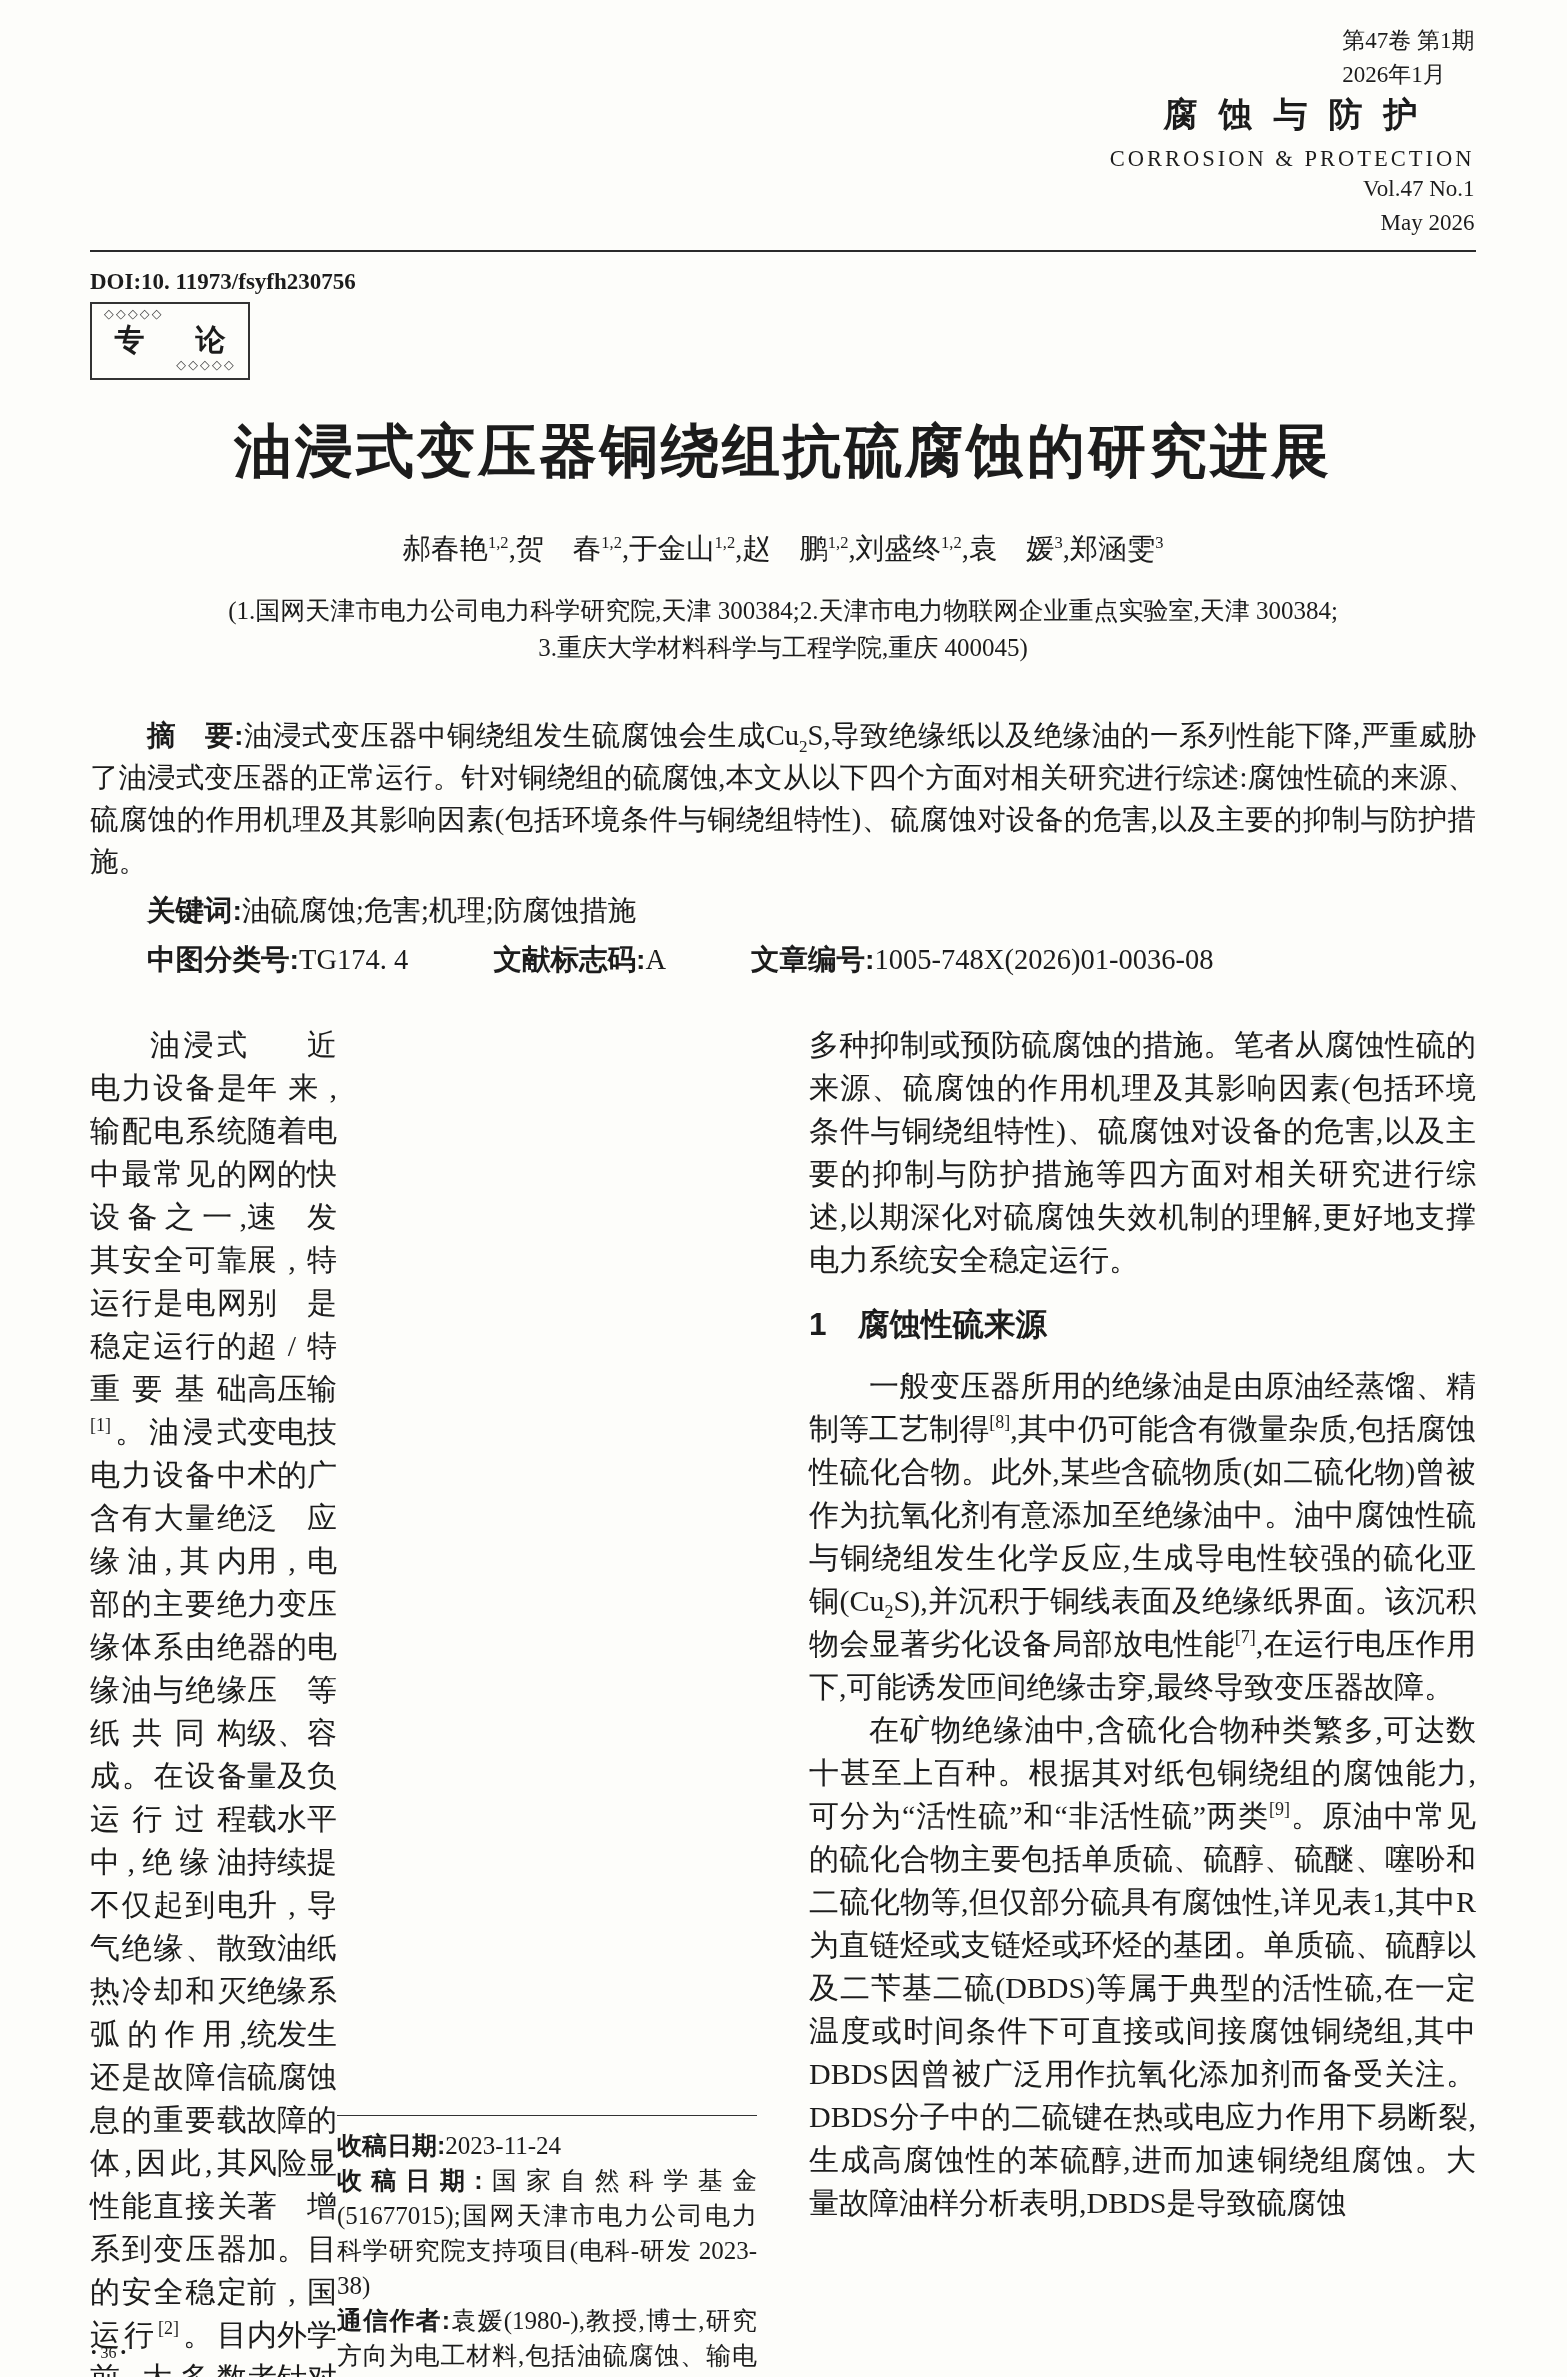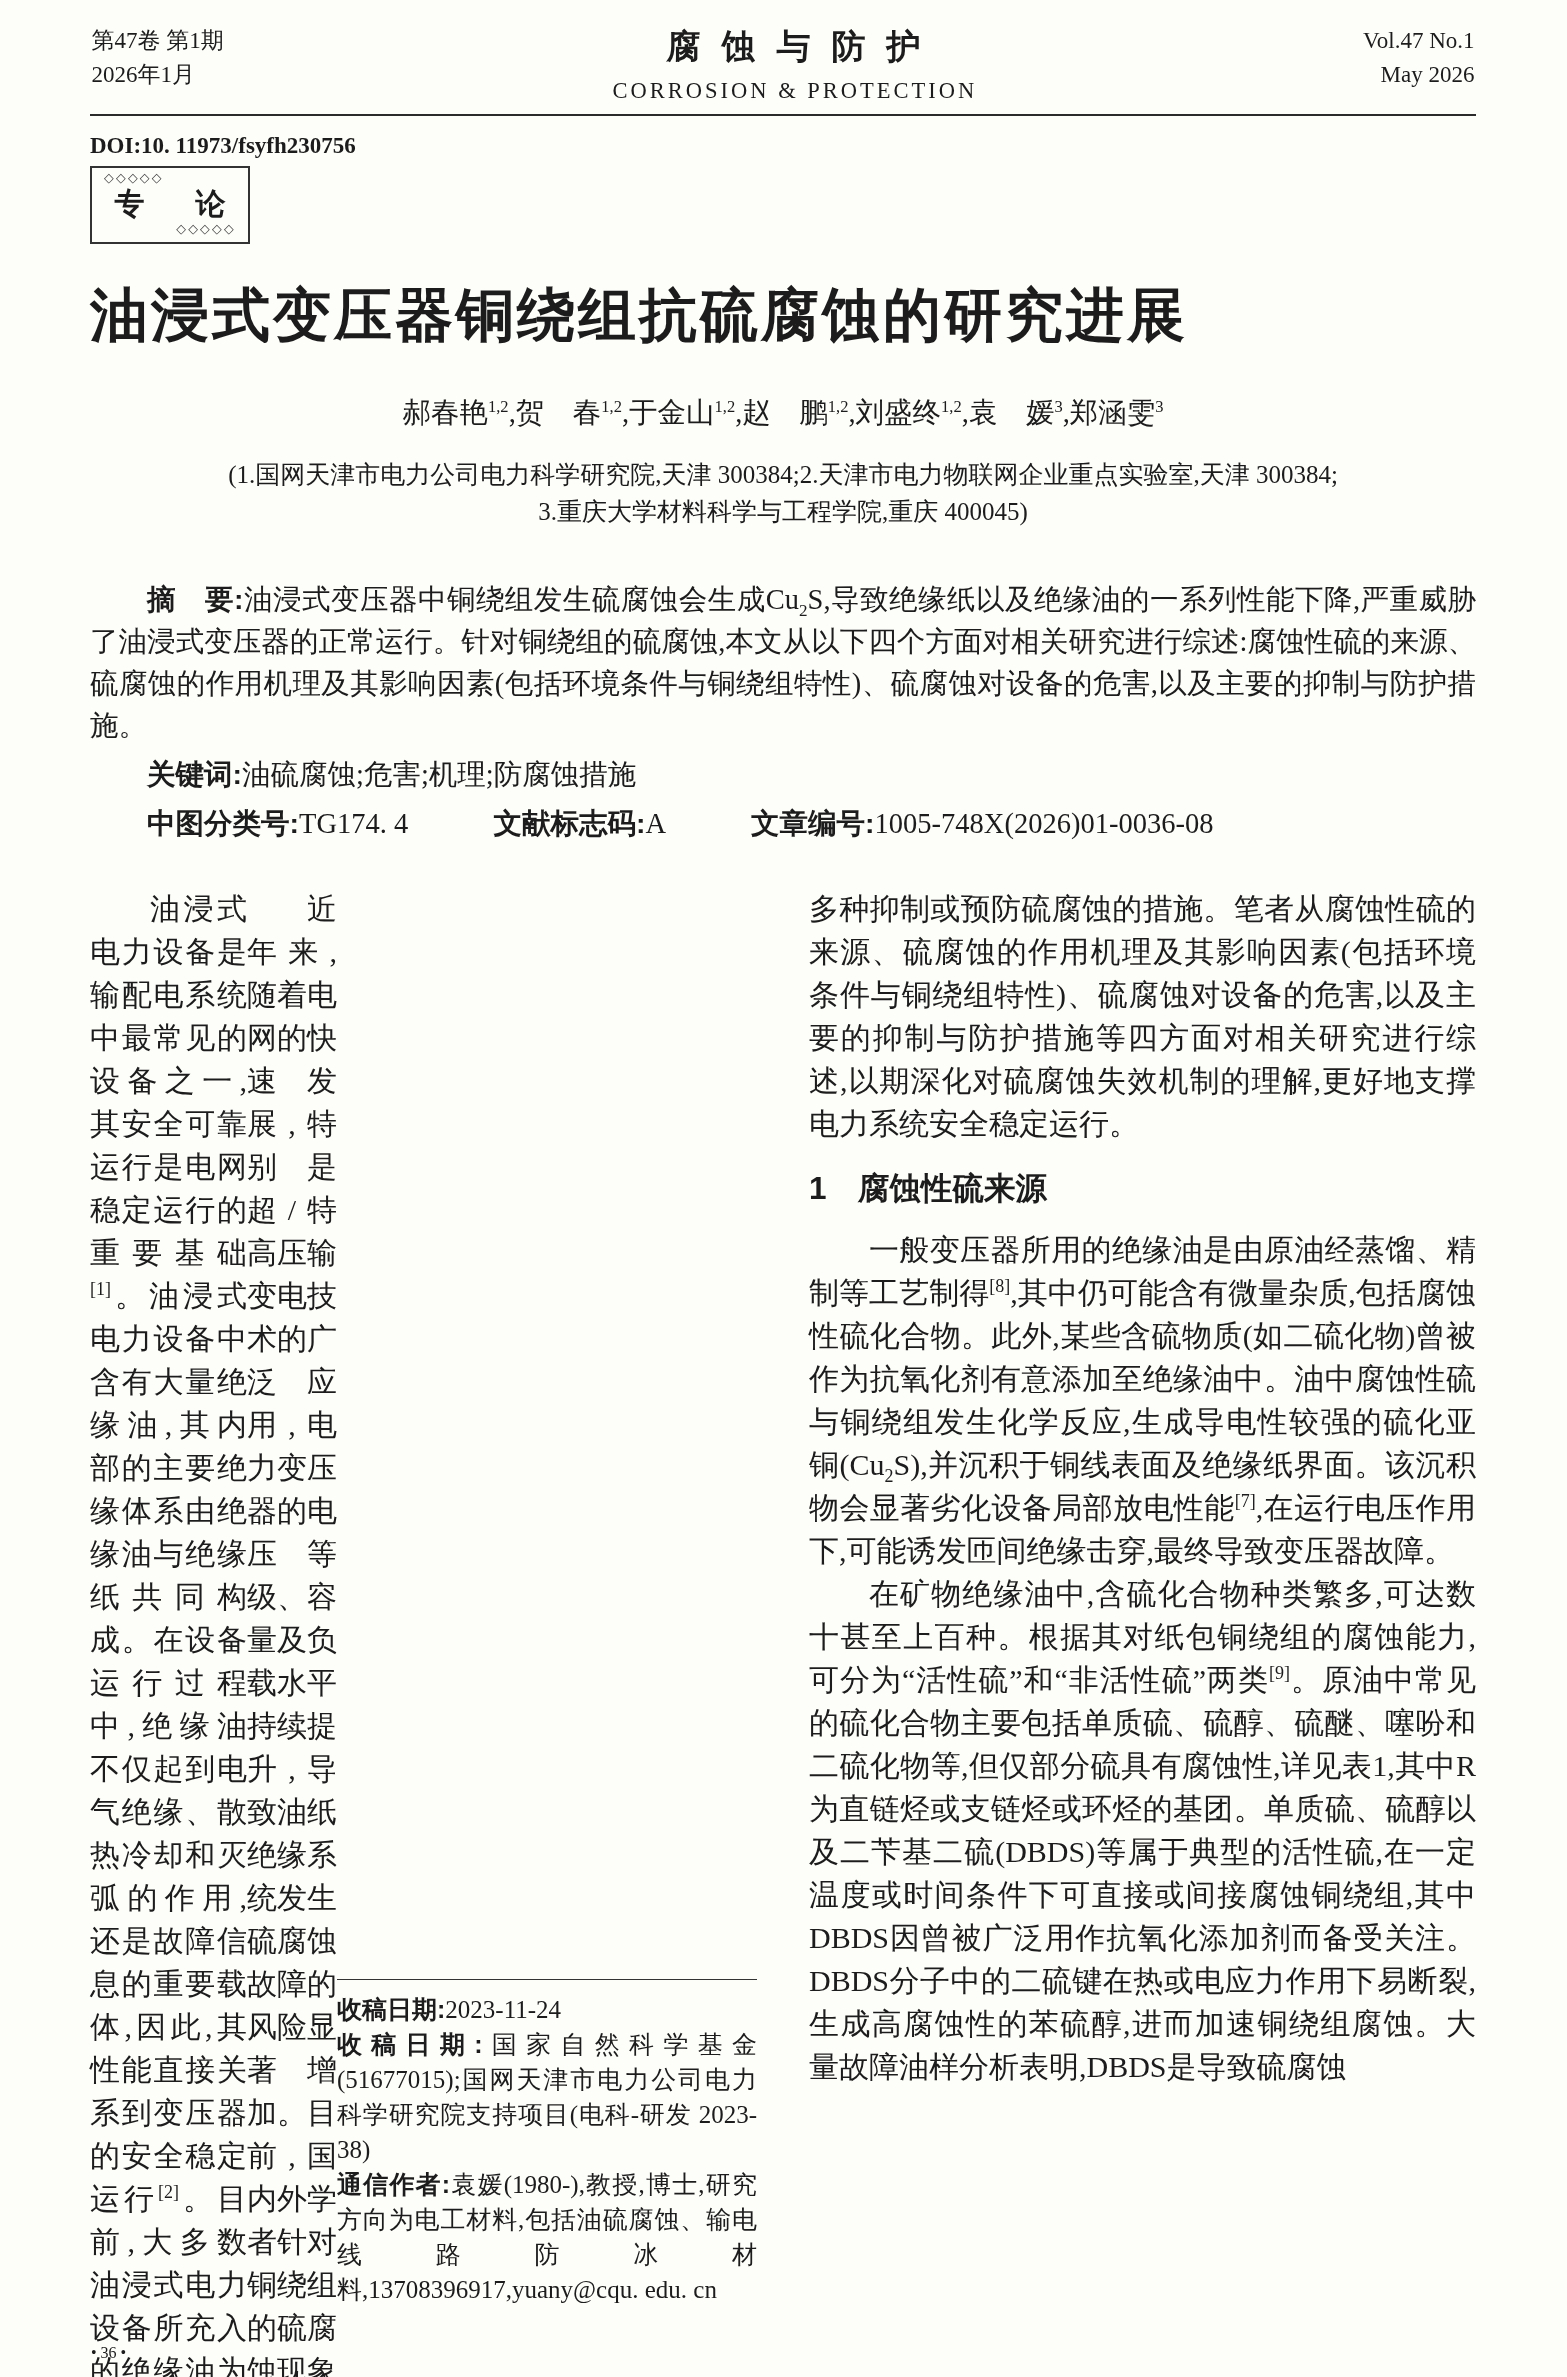--- a/index.html
+++ b/index.html
@@ -8,21 +8,21 @@
     position:relative;
     width:1567px; height:2377px;
     background:#fdfdfa;
     color:#1c1c1c;
     font-family:"Liberation Serif","DejaVu Serif",serif;
     padding:19.5px 91px 0 90px;
     overflow:hidden;
   }
 
   
-  .header { display:flex; justify-content:space-between; align-items:flex-start; padding:4.5px 1.5px 10.5px 1.5px; }
+  .header { display:flex; justify-content:space-between; align-items:flex-end; padding:4.5px 1.5px 10.5px 1.5px;flex-direction:column; }
   .header-side { font-size:23px; line-height:34px; }
   .header-side.right { text-align:right; }
   .header-center { text-align:center; }
   .journal-cn { font-size:34px; font-weight:bold; letter-spacing:21px; padding-left:21px; }
   .journal-en { font-size:22.5px; letter-spacing:3px; padding-left:3px; margin-top:7.5px; }
   .header-rule { border-bottom:2.2px solid #2b2b2b; }
 
   .doi { font-size:23px; font-weight:bold; margin-top:16.5px; }
 
   
@@ -32,21 +32,21 @@
     text-align:center;
   }
   .orn { font-size:12.7px; letter-spacing:2.2px; line-height:15px; color:#444; }
   .orn.top { text-align:left; }
   .orn.bottom { text-align:right; }
   .column-label { font-size:30px; font-weight:bold; letter-spacing:10.5px; padding-left:10.5px;
                   font-family:"Liberation Sans","DejaVu Sans",sans-serif; line-height:36px; }
 
   
   .title {
-    text-align:left; font-size:58px; font-weight:bold; margin-top:33px;
+    text-align:center; font-size:58px; font-weight:bold; margin-top:33px;
     font-family:"Liberation Sans","DejaVu Sans",sans-serif; letter-spacing:3px;
   }
   .authors { text-align:center; font-size:28.5px; margin-top:39px; }
   .authors sup { font-size:0.58em; line-height:0; vertical-align:super; }
   .affiliations { text-align:center; font-size:25px; line-height:37px; margin-top:24px; }
 
   
   .abstract, .keywords, .clc-line {
     font-size:28.5px; line-height:42px; text-align:justify;
   }

